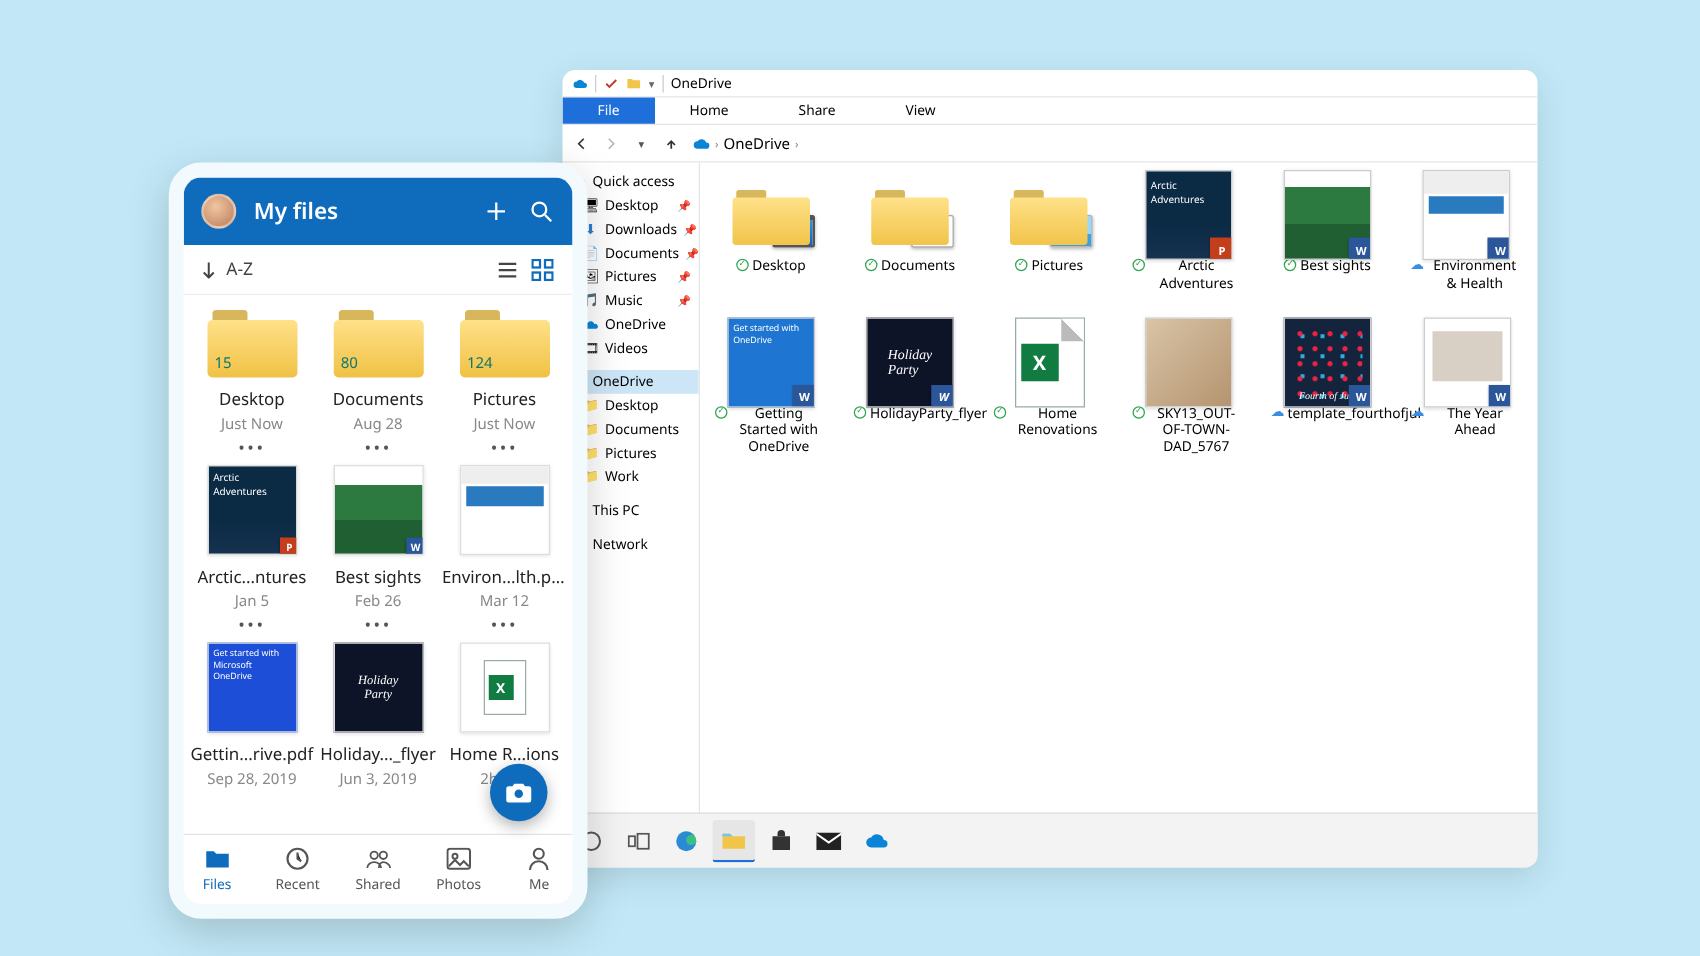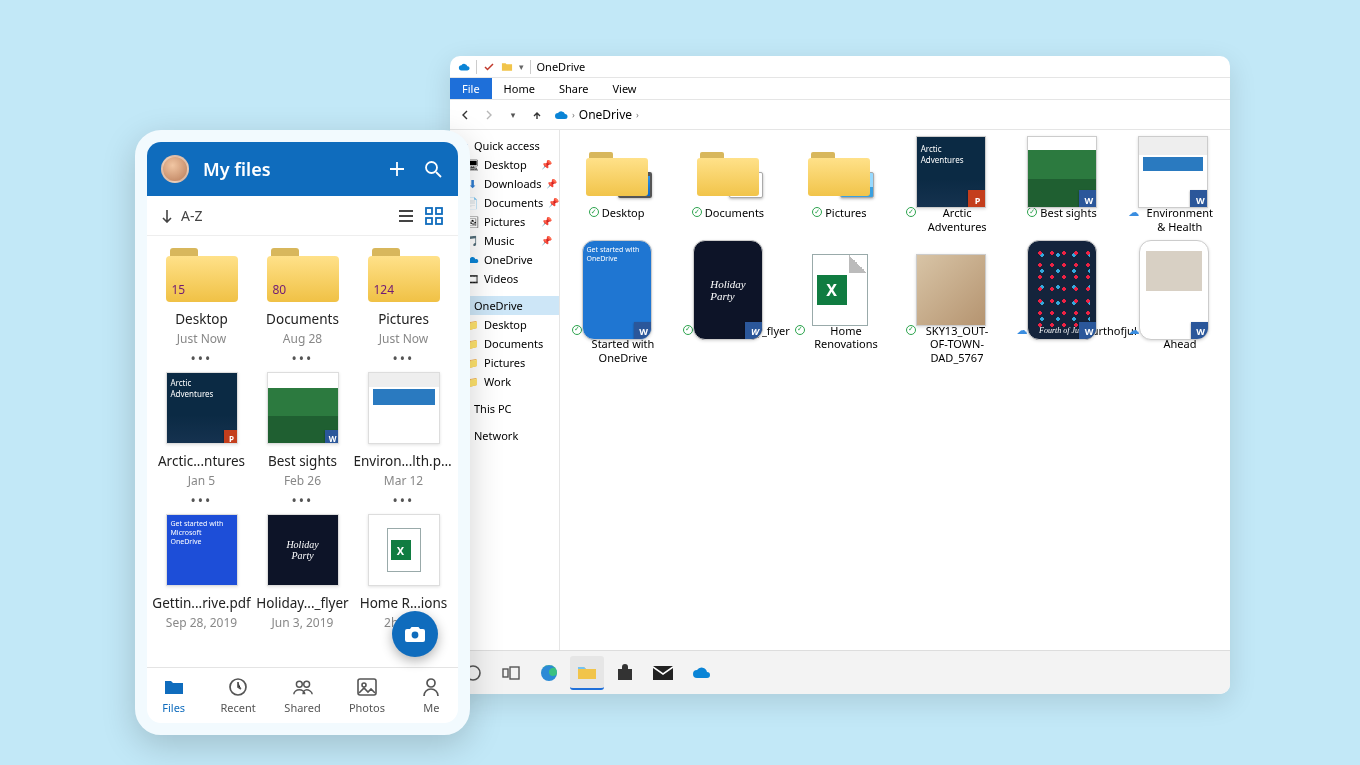--- a/index.html
+++ b/index.html
@@ -9,21 +9,21 @@
   .desktop {
     position: absolute; left: 450px; top: 56px; width: 780px; height: 638px;
     background: #fff; border-radius: 10px; box-shadow: 0 8px 28px rgba(0,0,0,.12);
     display: flex; flex-direction: column; overflow: hidden;
   }
   .titlebar { height: 22px; display: flex; align-items: center; gap: 6px; padding: 0 8px; font-size: 11px; border-bottom: 1px solid #e5e5e5; }
   .titlebar .tb-icon { width: 12px; height: 12px; display: inline-flex; align-items: center; justify-content: center; }
   .titlebar .divider { width: 1px; height: 14px; background: #ccc; }
 
   .ribbon { height: 22px; display: flex; align-items: stretch; font-size: 11px; border-bottom: 1px solid #e5e5e5; }
-  .ribbon .tab { padding: 0 12px; display: flex; align-items: center; cursor: pointer; }
+  .ribbon .tab { padding: 0 28px; display: flex; align-items: center; cursor: pointer; }
   .ribbon .tab.active { background: #1e6fd9; color: #fff; }
 
   .addrbar { height: 30px; display: flex; align-items: center; gap: 10px; padding: 0 8px; font-size: 12px; border-bottom: 1px solid #e5e5e5; }
   .addrbar .nav-ico { width: 14px; height: 14px; display: flex; align-items: center; justify-content: center; color: #555; cursor: pointer; }
   .addrbar .crumb { display: flex; align-items: center; gap: 4px; }
   .addrbar .chev { font-size: 9px; color: #777; }
 
   .explorer-body { flex: 1; display: flex; overflow: hidden; }
   .treeview { width: 110px; border-right: 1px solid #e5e5e5; padding: 6px 0; font-size: 11px; overflow: hidden; }
   .tree-item { display: flex; align-items: center; gap: 5px; padding: 2px 6px; cursor: pointer; white-space: nowrap; }
@@ -44,21 +44,21 @@
   
   .folder-lg { width: 62px; height: 48px; position: relative; }
   .folder-lg::before { content:""; position:absolute; left:3px; top:4px; width:24px; height:8px; background:#d8b75c; border-radius:2px 2px 0 0; }
   .folder-lg::after { content:""; position:absolute; left:0; top:10px; width:62px; height:38px; background:linear-gradient(180deg,#ffe189,#f1c44a); border-radius:3px; }
   .folder-overlay { position:absolute; bottom:-2px; right:-4px; width:34px; height:26px; border-radius:2px; box-shadow:0 1px 3px rgba(0,0,0,.3); }
   .ov-desktop { background: linear-gradient(180deg,#2f94e8,#0e66c4); border: 2px solid #555; border-top-width:4px; }
   .ov-doc { background:#fff; border:1px solid #aaa; display:flex; align-items:center; justify-content:center; color:#2a5db0; font-family:serif; font-style:italic; font-size:18px; }
   .ov-pic { background:linear-gradient(180deg,#96d9ff 60%,#3aa0e0 60%); border:1px solid #aaa; }
 
   .doc-thumb { width: 70px; height: 72px; background: #fff; border: 1px solid #ccc; box-shadow: 0 1px 3px rgba(0,0,0,.15); position: relative; overflow: hidden; }
-  .doc-thumb.tall { height: 100px; border-radius: 12px; }
+  .doc-thumb.tall { height: 72px; }
   .badge { position: absolute; bottom: -3px; right: -3px; width: 20px; height: 20px; color:#fff; font-size:9px; font-weight:700; display:flex; align-items:center; justify-content:center; box-shadow:0 1px 2px rgba(0,0,0,.4); }
   .badge.ppt { background:#c43e1c; }
   .badge.word { background:#2b579a; }
   .excel-icon { width:56px; height:72px; background:#fff; border:1px solid #9aa; position:relative; }
   .excel-icon::before { content:"X"; position:absolute; left:4px; top:50%; transform:translateY(-50%); width:30px; height:30px; background:#107c41; color:#fff; font-weight:700; font-size:16px; display:flex; align-items:center; justify-content:center; }
   .excel-icon::after { content:""; position:absolute; right:0; top:0; width:18px; height:18px; background:linear-gradient(225deg,#fff 50%,#bbb 50%); }
 
   
   .taskbar { position: absolute; left: 0; right: 0; bottom: 0; height: 44px; background: #f3f3f3; border-top: 1px solid #ddd; display: flex; align-items: center; padding: 0 6px; gap: 4px; }
   .search-box { flex: 0 0 250px; height: 30px; background:#fff; border:1px solid #ccc; display:flex; align-items:center; gap:8px; padding:0 10px; font-size:13px; color:#666; }
@@ -80,21 +80,21 @@
   .mob-sort .spacer { flex:1; }
   .mob-sort .vicon { width:20px; height:20px; display:flex; align-items:center; justify-content:center; cursor:pointer; color:#444; }
   .mob-sort .vicon.sel { color:#0f6cbd; }
 
   .mob-grid { flex:1; overflow:auto; padding: 10px 4px; }
   .mob-row { display:flex; justify-content:space-around; margin-bottom: 4px; }
   .mitem { width: 100px; display:flex; flex-direction:column; align-items:center; cursor:pointer; }
   .mfold { width:72px; height:56px; position:relative; }
   .mfold::before { content:""; position:absolute; left:4px; top:2px; width:28px; height:10px; background:#d8b75c; border-radius:3px 3px 0 0; }
   .mfold::after { content:""; position:absolute; left:0; top:10px; width:72px; height:46px; background:linear-gradient(180deg,#ffe189,#f0c145); border-radius:4px; }
-  .mcount { position:absolute; left:6px; bottom:4px; z-index:2; font-size:12px; color:#701a75; }
+  .mcount { position:absolute; left:6px; bottom:4px; z-index:2; font-size:12px; color:#0f766e; }
   .mthumb { width:72px; height:72px; background:#fff; border:1px solid #ddd; box-shadow:0 1px 3px rgba(0,0,0,.12); position:relative; overflow:hidden; }
   .mname { font-size:13.5px; color:#222; margin-top:8px; text-align:center; white-space:nowrap; overflow:hidden; text-overflow:ellipsis; max-width:100%; }
   .mdate { font-size:12px; color:#888; margin-top:2px; }
   .mdots { font-size:14px; color:#555; letter-spacing:2px; margin-top:2px; cursor:pointer; }
 
   .fab { position:absolute; right:20px; bottom:66px; width:46px; height:46px; border-radius:50%; background:#0f6cbd; color:#fff; display:flex; align-items:center; justify-content:center; box-shadow:0 4px 12px rgba(0,0,0,.3); cursor:pointer; }
 
   .mob-tabs { height:56px; border-top:1px solid #e4e4e4; display:flex;gap:11px; }
   .mtab { flex:1; display:flex; flex-direction:column; align-items:center; justify-content:center; gap:2px; font-size:11px; color:#555; cursor:pointer; }
   .mtab.sel { color:#0f6cbd; }

